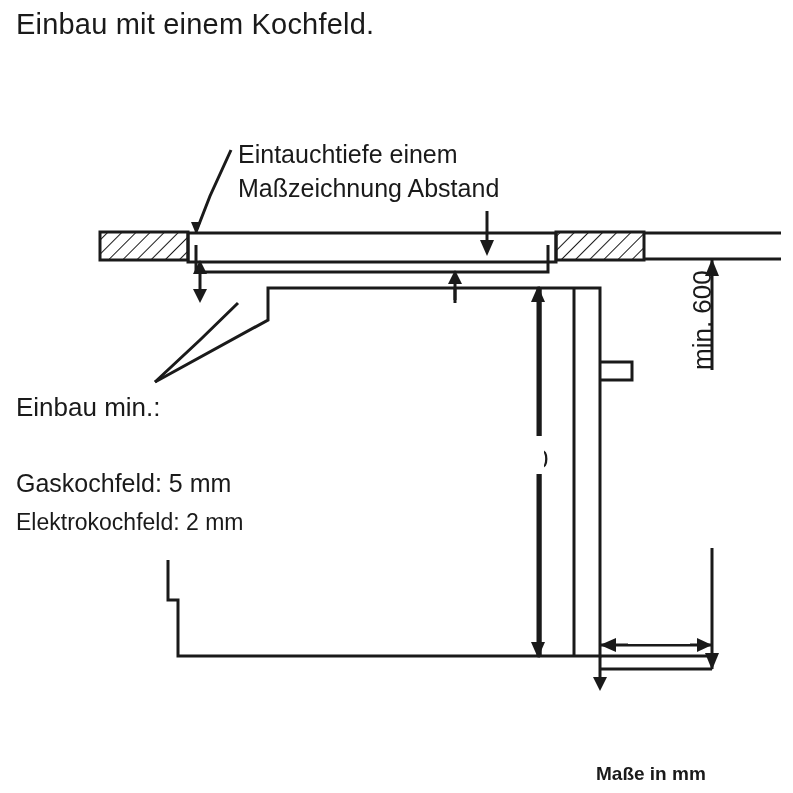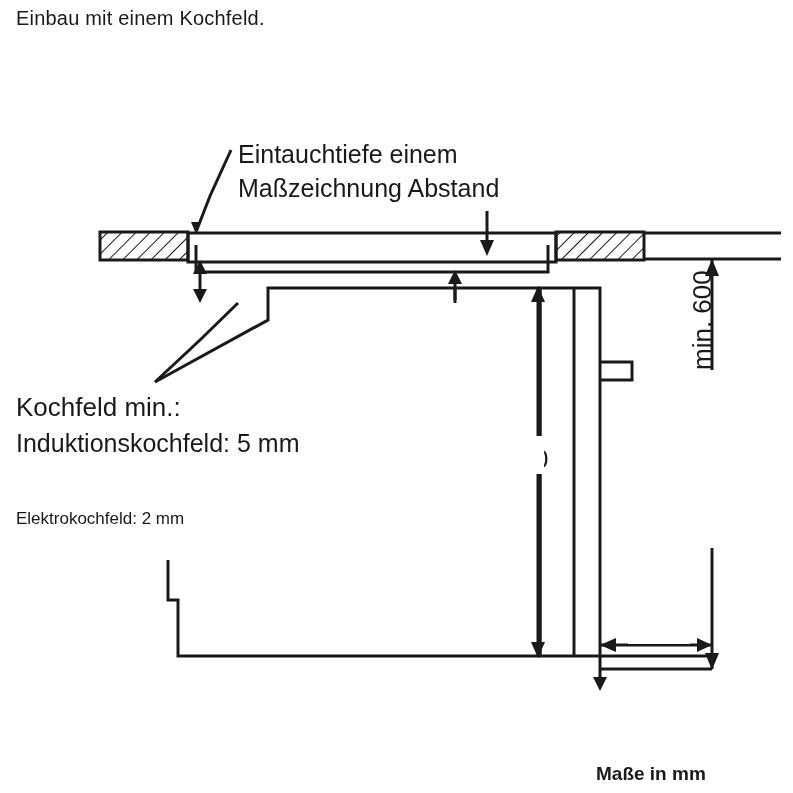--- a/index.html
+++ b/index.html
@@ -20,21 +20,21 @@
   }
   .txt {
     position: absolute;
     white-space: pre;
     line-height: 1.25;
     color: #1a1a1a;
   }
   #title {
     left: 16px;
     top: 6px;
-    font-size: 20px;
+    font-size: 29px;
     letter-spacing: 0.2px;
   }
   #note-line1 {
     left: 238px;
     top: 139px;
     font-size: 25px;
   }
   #note-line2 {
     left: 238px;
     top: 173px;
@@ -51,21 +51,21 @@
     font-size: 25px;
   }
   #dist-2 {
     left: 16px;
     top: 468px;
     font-size: 25px;
   }
   #dist-3 {
     left: 16px;
     top: 508px;
-    font-size: 17px;
+    font-size: 23px;
   }
   #dim-570 {
     left: 505px;
     top: 443px;
     font-size: 26px;
   }
   #dim-75 {
     left: 632px;
     top: 611px;
     font-size: 26px;
@@ -92,22 +92,22 @@
 </head>
 <body>
 
 <div id="page">
 
   <div class="txt" id="title">Einbau mit einem Kochfeld.</div>
 
   <div class="txt" id="note-line1">Eintauchtiefe einem</div>
   <div class="txt" id="note-line2">Maßzeichnung Abstand</div>
 
-  <div class="txt" id="dist-title">Kochfeld min.:</div>
-  <div class="txt" id="dist-1">Induktionskochfeld: 5 mm</div>
+  <div class="txt" id="dist-title">Einbau min.:</div>
+  <div class="txt" id="dist-2">Gaskochfeld: 5 mm</div>
   <div class="txt" id="dist-3">Elektrokochfeld: 2 mm</div>
 
   <div class="txt" id="dim-570">570</div>
   <div class="txt" id="dim-75">7,5</div>
   <div class="txt" id="dim-600">min. 600</div>
 
   <div class="txt" id="footer">Maße in mm</div>
 
   <svg class="drawing" width="793" height="793" viewBox="0 0 793 793">
     <defs>

